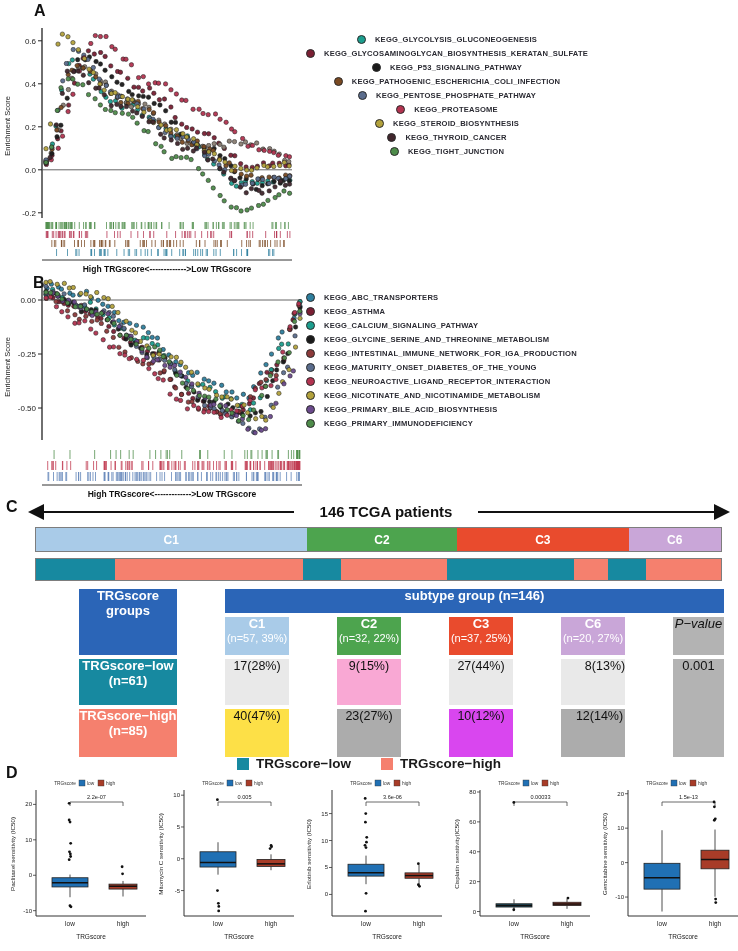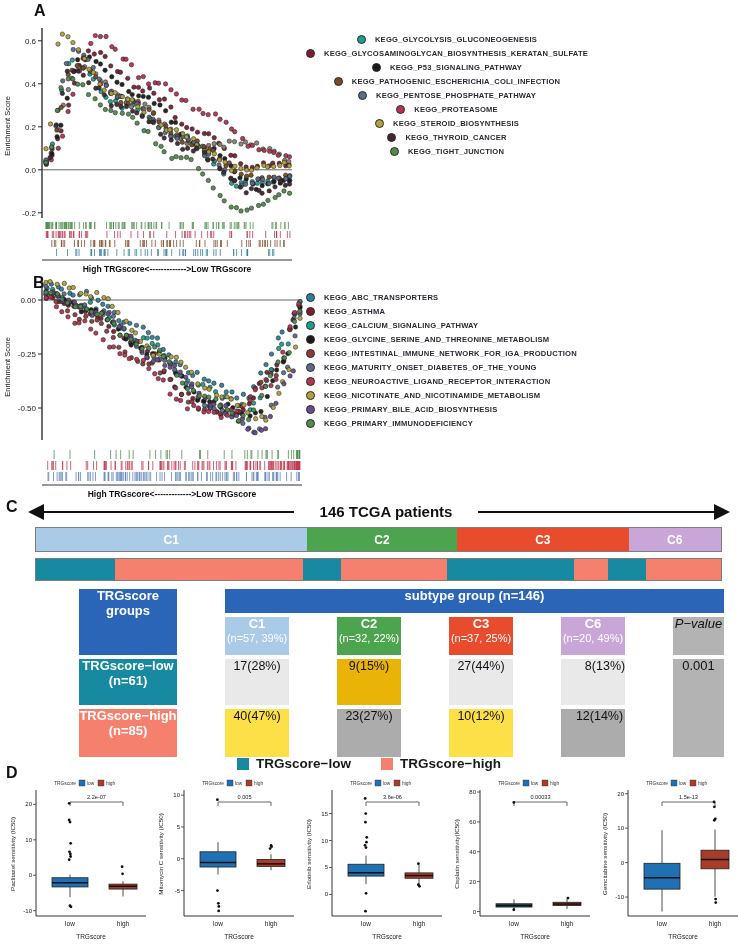--- a/index.html
+++ b/index.html
@@ -1738,52 +1738,52 @@
     <div class="cell hdr" style="background: rgb(77, 164, 78); grid-area: 2 / 3 / 3 / 4;">
       <div class="sub1">C2</div>
       <div class="sub2">(n=32, 22%)</div>
     </div>
     <div class="cell hdr" style="background: rgb(233, 75, 45); grid-area: 2 / 4 / 3 / 5;">
       <div class="sub1">C3</div>
       <div class="sub2">(n=37, 25%)</div>
     </div>
     <div class="cell hdr" style="background: rgb(201, 166, 216); grid-area: 2 / 5 / 3 / 6;">
       <div class="sub1">C6</div>
-      <div class="sub2">(n=20, 49%)</div>
+      <div class="sub2">(n=20, 27%)</div>
     </div>
     <div class="cell pv italic" style="background: rgb(179, 179, 179); grid-area: 2 / 6 / 3 / 7;">
       <div>P−value</div>
     </div>
     <div class="cell hdr" style="background: rgb(23, 137, 160); grid-area: 3 / 1 / 4 / 2;">
       <div>TRGscore−low</div>
       <div>(n=61)</div>
     </div>
     <div class="cell datacell" style="background: rgb(233, 233, 233); grid-area: 3 / 2 / 4 / 3;">
       <div>17(28%)</div>
     </div>
-    <div class="cell datacell" style="background: #eab308; grid-area: 3 / 3 / 4 / 4;">
+    <div class="cell datacell" style="background: #f9a8d4; grid-area: 3 / 3 / 4 / 4;">
       <div>9(15%)</div>
     </div>
     <div class="cell datacell" style="background: rgb(233, 233, 233); grid-area: 3 / 4 / 4 / 5;">
       <div>27(44%)</div>
     </div>
     <div class="cell datacell" style="background: rgb(233, 233, 233); grid-area: 3 / 5 / 4 / 6; padding-left: 24px;">
       <div>8(13%)</div>
     </div>
     <div class="cell hdr" style="background: rgb(245, 128, 110); grid-area: 4 / 1 / 5 / 2;">
       <div>TRGscore−high</div>
       <div>(n=85)</div>
     </div>
     <div class="cell datacell" style="background: #fde047; grid-area: 4 / 2 / 5 / 3;">
       <div>40(47%)</div>
     </div>
     <div class="cell datacell" style="background: rgb(172, 172, 172); grid-area: 4 / 3 / 5 / 4;">
       <div>23(27%)</div>
     </div>
-    <div class="cell datacell" style="background: #fde047; grid-area: 4 / 4 / 5 / 5;">
+    <div class="cell datacell" style="background: #d946ef; grid-area: 4 / 4 / 5 / 5;">
       <div>10(12%)</div>
     </div>
     <div class="cell datacell" style="background: rgb(172, 172, 172); grid-area: 4 / 5 / 5 / 6; padding-left: 13px;">
       <div>12(14%)</div>
     </div>
     <div class="cell pv" style="background: rgb(179, 179, 179); grid-area: 3 / 6 / 5 / 7;">
       <div>0.001</div>
     </div>
   </div>
 <div id="trgLegend" class="trg-legend" style="top:756px;">

